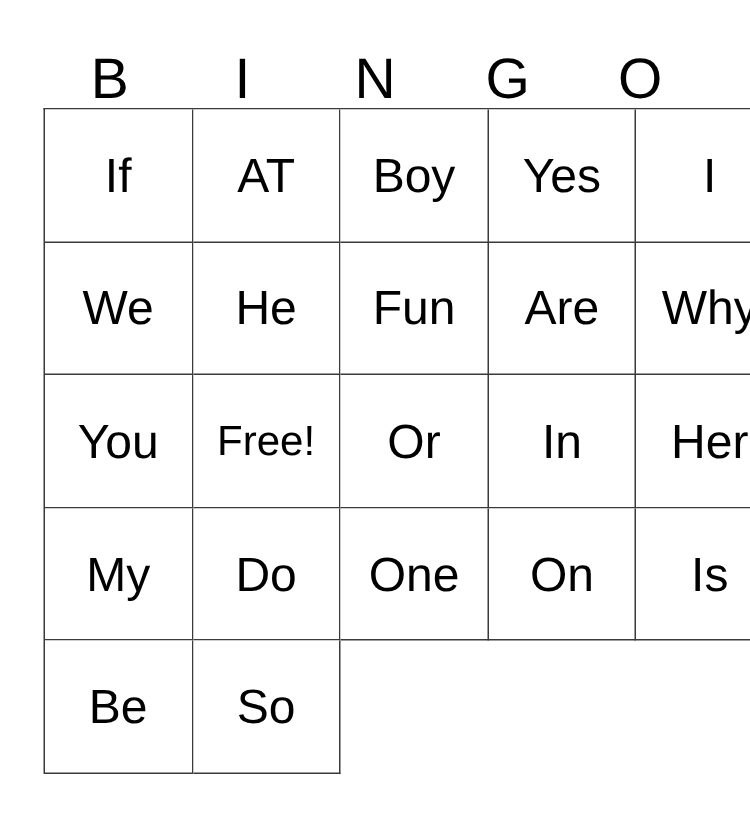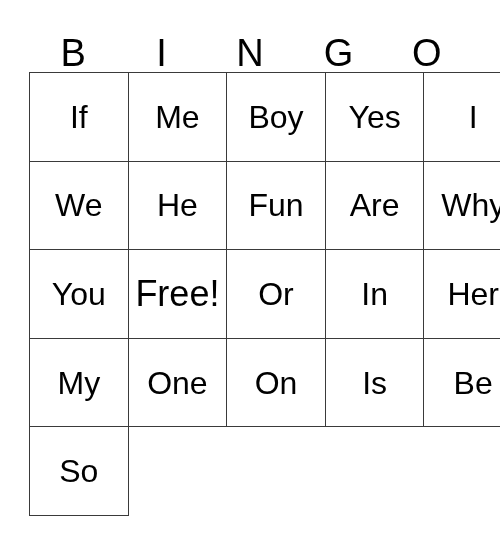--- a/index.html
+++ b/index.html
@@ -66,56 +66,57 @@
     align-items: center;
     justify-content: center;
     font-size: 32px;
     line-height: 32px;
     color: #000000;
     background: #ffffff;
     overflow: hidden;
     white-space: nowrap;
   }
   .cell.free {
-    font-size: 36px;
+    font-size: 28px;
   }
 </style>
 </head>
 <body>
 
 <div class="card">
 
   <div class="header-row">
     <div class="header-cell">B</div>
     <div class="header-cell">I</div>
     <div class="header-cell">N</div>
     <div class="header-cell">G</div>
     <div class="header-cell">O</div>
   </div>
 
   <div class="grid">
     <div class="cell">If</div>
-    <div class="cell">Me</div>
+    <div class="cell">AT</div>
     <div class="cell">Boy</div>
     <div class="cell">Yes</div>
 
     <div class="cell">I</div>
     <div class="cell">We</div>
     <div class="cell">He</div>
     <div class="cell">Fun</div>
     <div class="cell">Are</div>
 
     <div class="cell">Why</div>
     <div class="cell">You</div>
     <div class="cell free">Free!</div>
     <div class="cell">Or</div>
     <div class="cell">In</div>
 
     <div class="cell">Her</div>
     <div class="cell">My</div>
+    <div class="cell">Do</div>
     <div class="cell">One</div>
 
     <div class="cell">On</div>
     <div class="cell">Is</div>
     <div class="cell">Be</div>
     <div class="cell">So</div>
   </div>
 
 </div>
 

